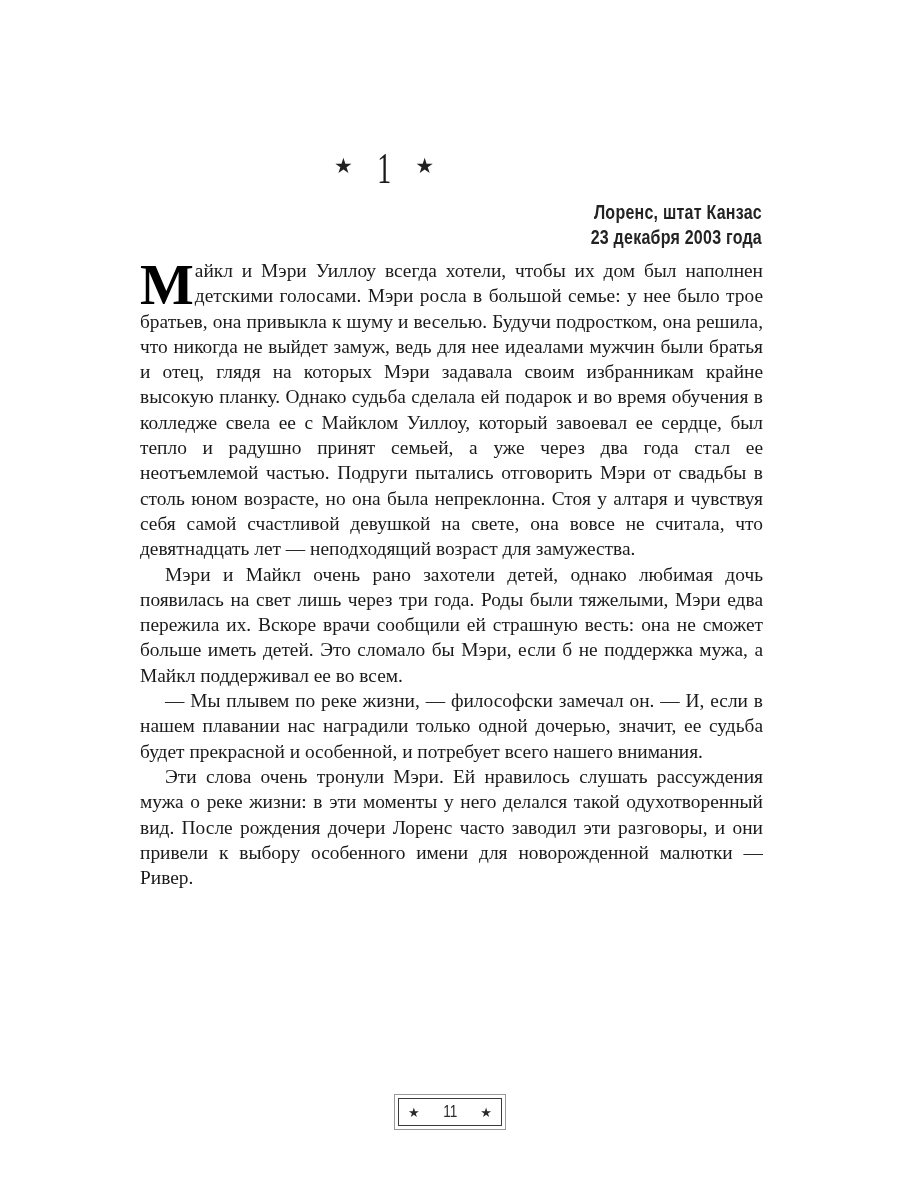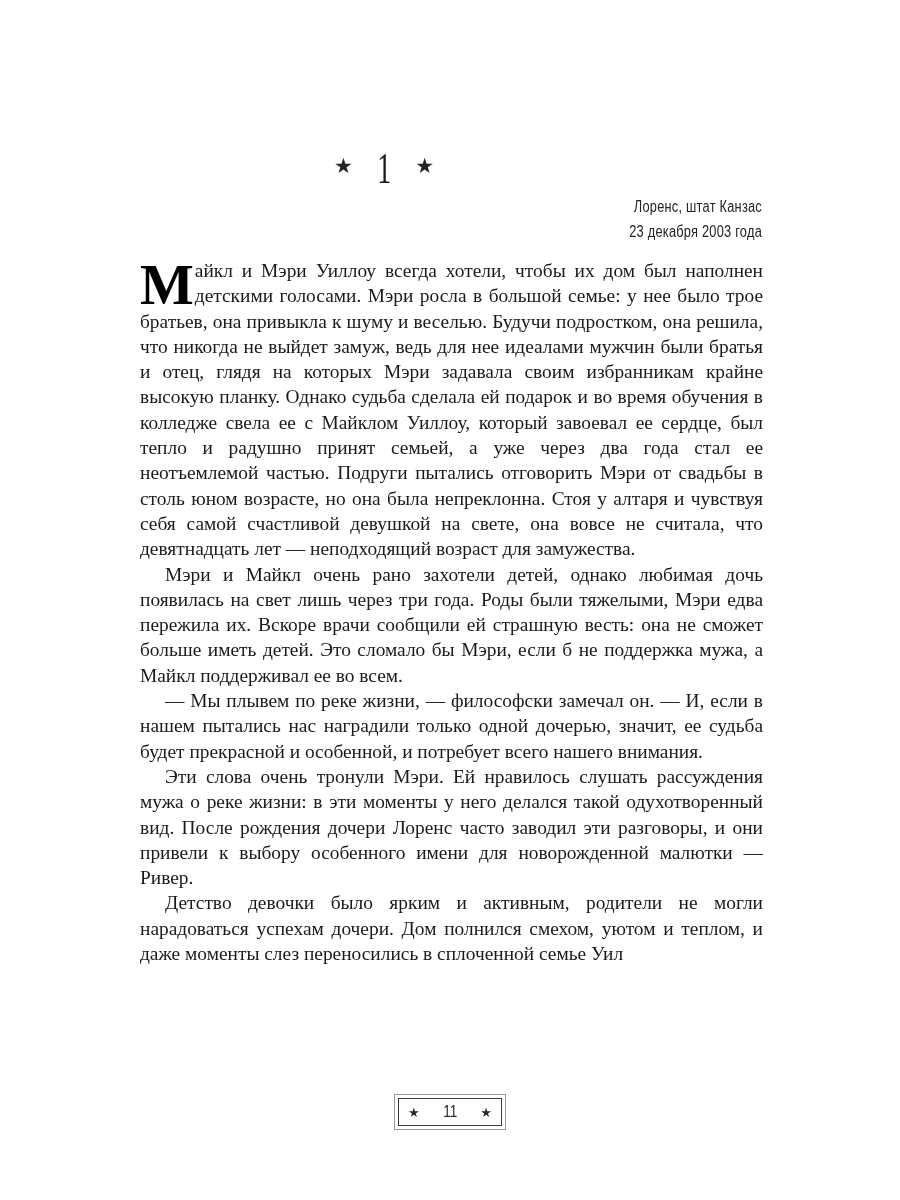--- a/index.html
+++ b/index.html
@@ -41,26 +41,28 @@
   .chapter-number {
     font-family: "Liberation Serif", "DejaVu Serif", serif;
     font-size: 45px;
     line-height: 1;
     color: #1a1a1a;
     transform: scaleX(0.62);
     letter-spacing: 0;
   }
 
   .chapter-subtitle {
+    margin-top: 6px;
     text-align: right;
     font-family: "Liberation Sans Narrow", "Liberation Sans", "DejaVu Sans", sans-serif;
-    font-size: 16px;
+    font-size: 20px;
     line-height: 25px;
     color: #232323;
     letter-spacing: 0.3px;
+    font-weight: bold;
   }
   .chapter-subtitle .sub-line {
     display: block;
     transform: scaleX(0.80);
     transform-origin: right center;
   }
 
   
   .body-text {
     position: absolute;
@@ -141,23 +143,22 @@
     </div>
     <div class="chapter-subtitle">
       <span class="sub-line">Лоренс, штат Канзас</span>
       <span class="sub-line">23 декабря 2003 года</span>
     </div>
   </div>
 
   <div class="body-text">
     <p class="no-indent"><span class="dropcap">М</span><span>айкл и Мэри Уиллоу всегда хотели, чтобы их дом был напол­нен детскими голосами. Мэри росла в большой семье: у нее было трое братьев, она привыкла к шуму и веселью. Будучи подростком, она решила, что никогда не выйдет замуж, ведь для нее идеалами мужчин были братья и отец, глядя на которых Мэри задавала своим избранникам крайне высокую планку. Однако судьба сделала ей подарок и во время обучения в колледже свела ее с Майклом Уил­лоу, который завоевал ее сердце, был тепло и радушно принят семьей, а уже через два года стал ее неотъемлемой частью. Подруги пытались отговорить Мэри от свадьбы в столь юном возрасте, но она была непреклонна. Стоя у алтаря и чувствуя себя самой счаст­ливой девушкой на свете, она вовсе не считала, что девятнадцать лет — неподходящий возраст для замужества.</span></p>
     <p>Мэри и Майкл очень рано захотели детей, однако любимая дочь появилась на свет лишь через три года. Роды были тяжелыми, Мэри едва пережила их. Вскоре врачи сообщили ей страшную весть: она не сможет больше иметь детей. Это сломало бы Мэри, если б не поддержка мужа, а Майкл поддерживал ее во всем.</p>
-    <p>— Мы плывем по реке жизни, — философски замечал он. — И, если в нашем пытались нас наградили только одной дочерью, значит, ее судьба будет прекрасной и особенной, и потребует всего нашего внимания.</p>
+    <p>— Мы плывем по реке жизни, — философски замечал он. — И, если в нашем плавании нас наградили только одной дочерью, значит, ее судьба будет прекрасной и особенной, и потребует всего нашего внимания.</p>
     <p>Эти слова очень тронули Мэри. Ей нравилось слушать рассуж­дения мужа о реке жизни: в эти моменты у него делался такой оду­хотворенный вид. После рождения дочери Лоренс часто заводил эти разговоры, и они привели к выбору особенного имени для но­ворожденной малютки — Ривер.</p>
-    <p>Детство девочки было ярким и активным, родители не могли нарадоваться успехам дочери. Дом полнился смехом, уютом и теп­лом, и даже моменты слез переносились в сплоченной семье Уил­</p>
   </div>
 
   <div class="footer">
     <div class="folio-outer">
       <div class="folio-inner">
         <span class="folio-star">★</span>
         <span class="folio-number">11</span>
         <span class="folio-star">★</span>
       </div>
     </div>

